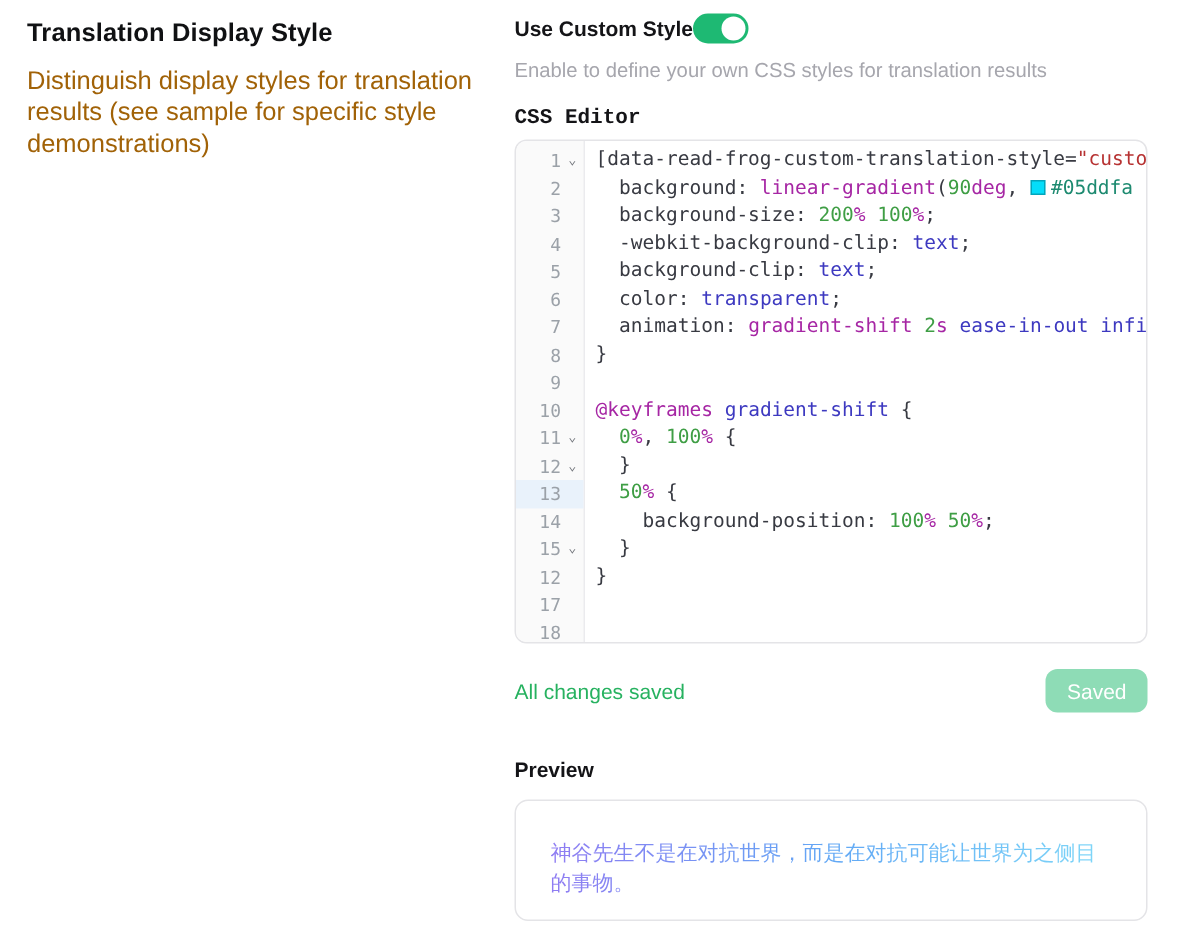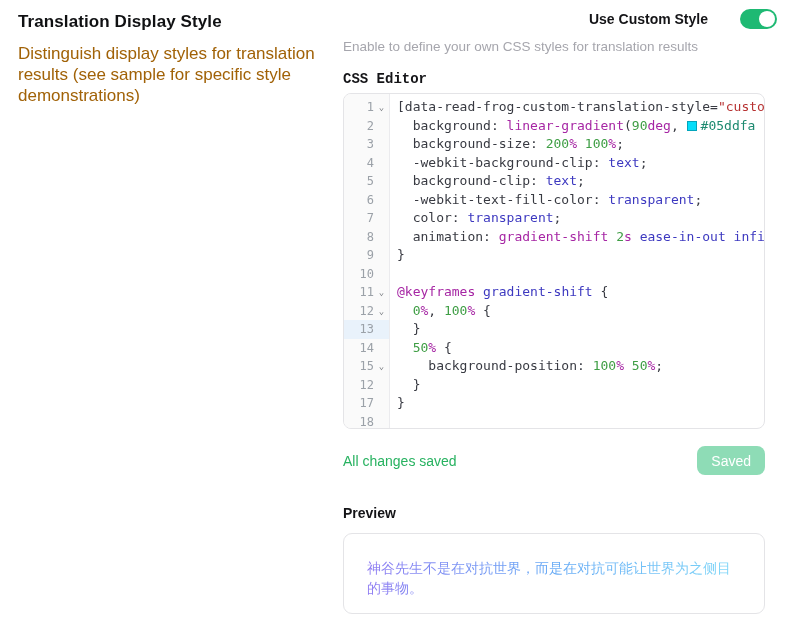--- a/index.html
+++ b/index.html
@@ -8,21 +8,21 @@
 
   .layout { display: flex; padding: 8px 0 0 18px; }
 
   
   .left-col { width: 325px; flex-shrink: 0; padding-top: 4px; }
   .page-title { font-size: 17px; font-weight: 700; letter-spacing: .1px; color: #101113; }
   .page-desc { margin-top: 11px; font-size: 17px; line-height: 21px; color: #a16207; max-width: 305px; }
 
   
   .right-col { width: 422px; flex-shrink: 0; }
-  .toggle-row { display: flex; justify-content: flex-end; align-items: center; height: 22px; gap: 32px; }
+  .toggle-row { display: flex; justify-content: flex-start; align-items: center; height: 22px; }
   .field-label { font-size: 14px; font-weight: 600; color: #141417; }
   .switch { position: relative; width: 37px; height: 20px; border-radius: 999px; margin-right: -12px; cursor: pointer; flex-shrink: 0; }
   .switch .knob { position: absolute; top: 2px; right: 2px; width: 16px; height: 16px; border-radius: 50%; background: #ffffff; }
   .field-desc { margin-top: 9px; font-size: 13.5px; color: #a6a6ad; }
   .editor-label { margin-top: 17px; font-size: 14px; font-weight: 600; color: #141417; font-family: Liberation Mono, monospace; }
 
   
   .editor { margin-top: 6px; height: 336px; border: 1px solid #e4e4e7; border-radius: 8px; background: #ffffff;
             display: flex; overflow: hidden; font-family: "DejaVu Sans Mono", monospace; font-size: 13px; line-height: 18.5px; }
   .gutter { width: 46px; flex-shrink: 0; background: #fafafa; border-right: 1px solid #ebebee; padding-top: 4px; }
@@ -149,21 +149,20 @@
             <span class="gut-num">18</span>
             <span class="gut-fold"></span>
           </div>
         </div>
       <div class="code-area" id="code-area">
           <div class="code-line"><span class="tk-plain">[data-read-frog-custom-translation-style=</span><span class="tk-str">"custom</span></div>
           <div class="code-line"><span class="tk-plain">  background: </span><span class="tk-kw">linear-gradient</span><span class="tk-plain">(</span><span class="tk-num">90</span><span class="tk-kw">deg</span><span class="tk-plain">, </span><span class="swatch" style="background: rgb(5, 221, 250);"></span><span class="tk-hex">#05ddfa</span><span class="tk-plain"> </span><span class="tk-num">0</span></div>
           <div class="code-line"><span class="tk-plain">  background-size: </span><span class="tk-num">200</span><span class="tk-kw">%</span><span class="tk-plain"> </span><span class="tk-num">100</span><span class="tk-kw">%</span><span class="tk-plain">;</span></div>
           <div class="code-line"><span class="tk-plain">  -webkit-background-clip: </span><span class="tk-atom">text</span><span class="tk-plain">;</span></div>
           <div class="code-line"><span class="tk-plain">  background-clip: </span><span class="tk-atom">text</span><span class="tk-plain">;</span></div>
-          <div class="code-line"><span class="tk-plain">  -webkit-text-fill-color: </span><span class="tk-atom">transparent</span><span class="tk-plain">;</span></div>
           <div class="code-line"><span class="tk-plain">  color: </span><span class="tk-atom">transparent</span><span class="tk-plain">;</span></div>
           <div class="code-line"><span class="tk-plain">  animation: </span><span class="tk-kw">gradient-shift</span><span class="tk-plain"> </span><span class="tk-num">2</span><span class="tk-kw">s</span><span class="tk-plain"> </span><span class="tk-atom">ease-in-out</span><span class="tk-plain"> </span><span class="tk-atom">infin</span></div>
           <div class="code-line"><span class="tk-plain">}</span></div>
           <div class="code-line"></div>
           <div class="code-line"><span class="tk-kw">@keyframes</span><span class="tk-plain"> </span><span class="tk-atom">gradient-shift</span><span class="tk-plain"> {</span></div>
           <div class="code-line"><span class="tk-plain">  </span><span class="tk-num">0</span><span class="tk-kw">%</span><span class="tk-plain">, </span><span class="tk-num">100</span><span class="tk-kw">%</span><span class="tk-plain"> {</span></div>
           <div class="code-line"><span class="tk-plain">  }</span></div>
           <div class="code-line"><span class="tk-plain">  </span><span class="tk-num">50</span><span class="tk-kw">%</span><span class="tk-plain"> {</span></div>
           <div class="code-line"><span class="tk-plain">    background-position: </span><span class="tk-num">100</span><span class="tk-kw">%</span><span class="tk-plain"> </span><span class="tk-num">50</span><span class="tk-kw">%</span><span class="tk-plain">;</span></div>
           <div class="code-line"><span class="tk-plain">  }</span></div>

